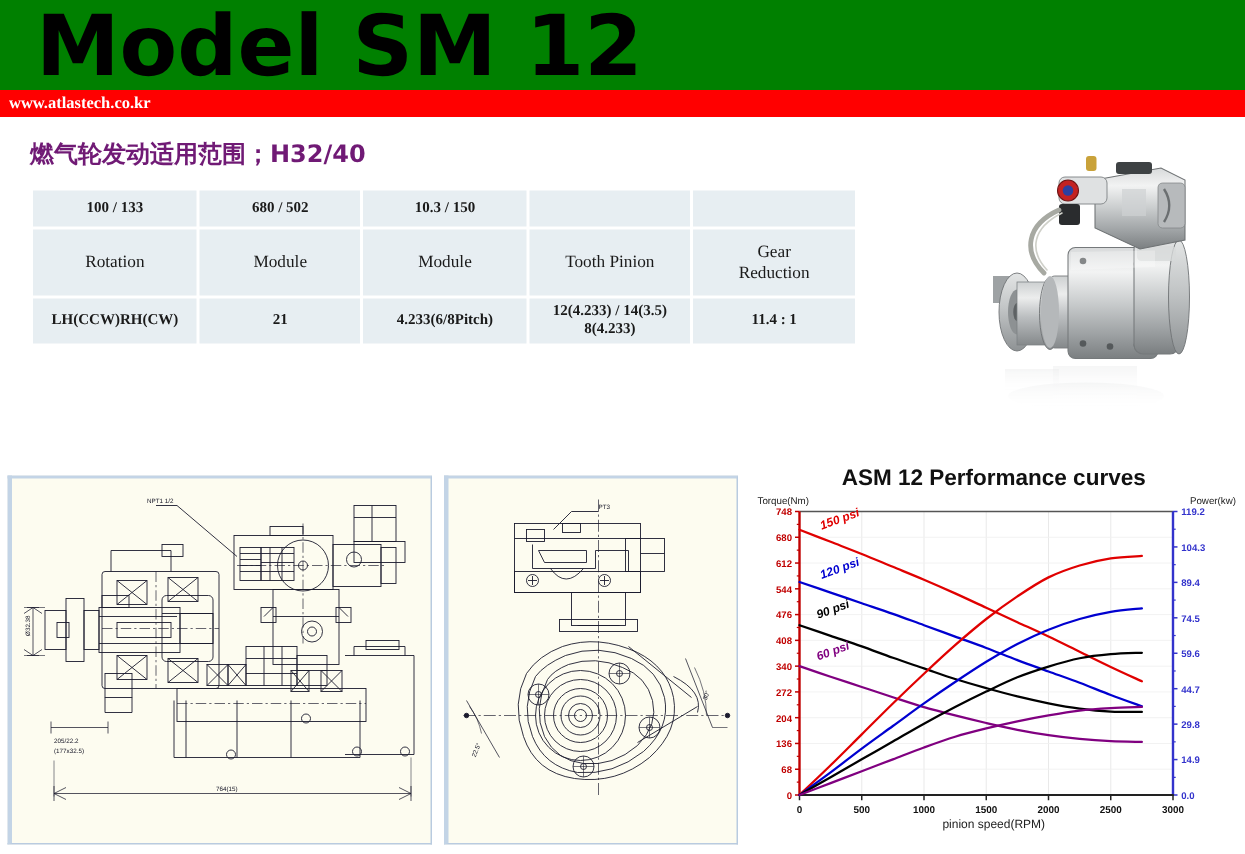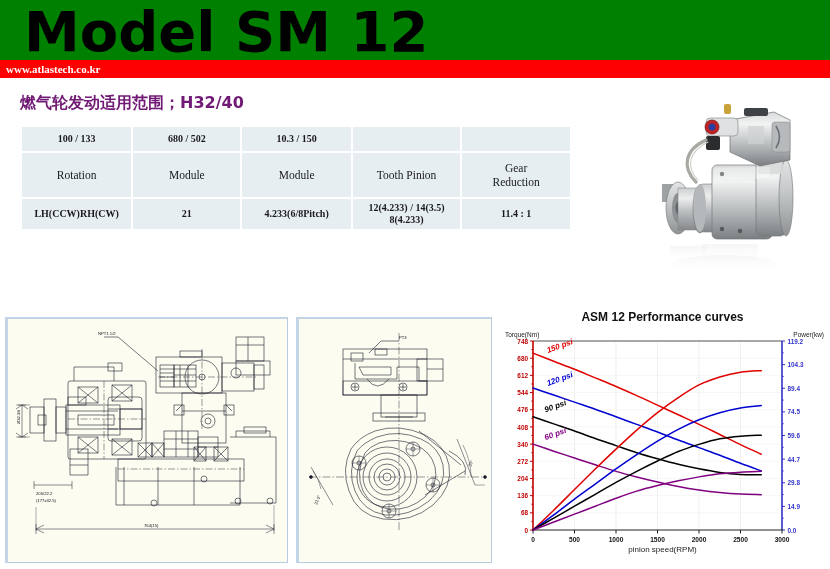--- a/index.html
+++ b/index.html
@@ -94,21 +94,21 @@
   #panel-front-view { left:296px; top:317px; width:196px; height:246px; }
   #panel-chart {
     position:absolute; left:497px; top:305px; width:331px; height:258px;
     background:#ffffff; overflow:hidden;
   }
 
   
   .chart-title {
     position:absolute; left:0; top:5px; width:331px;
     text-align:center;
-    font-size:12px; font-weight:bold; color:#111111;
+    font-size:15px; font-weight:bold; color:#111111;
   }
   .chart-subtitle {
     position:absolute; left:0; top:17px; width:331px;
     text-align:center;
     font-family:"Liberation Serif", serif;
     font-size:7.5px; color:#333333;
   }
   .axis-name-left {
     position:absolute; left:8px; top:26px;
     font-size:6.5px; color:#222222; white-space:nowrap;

